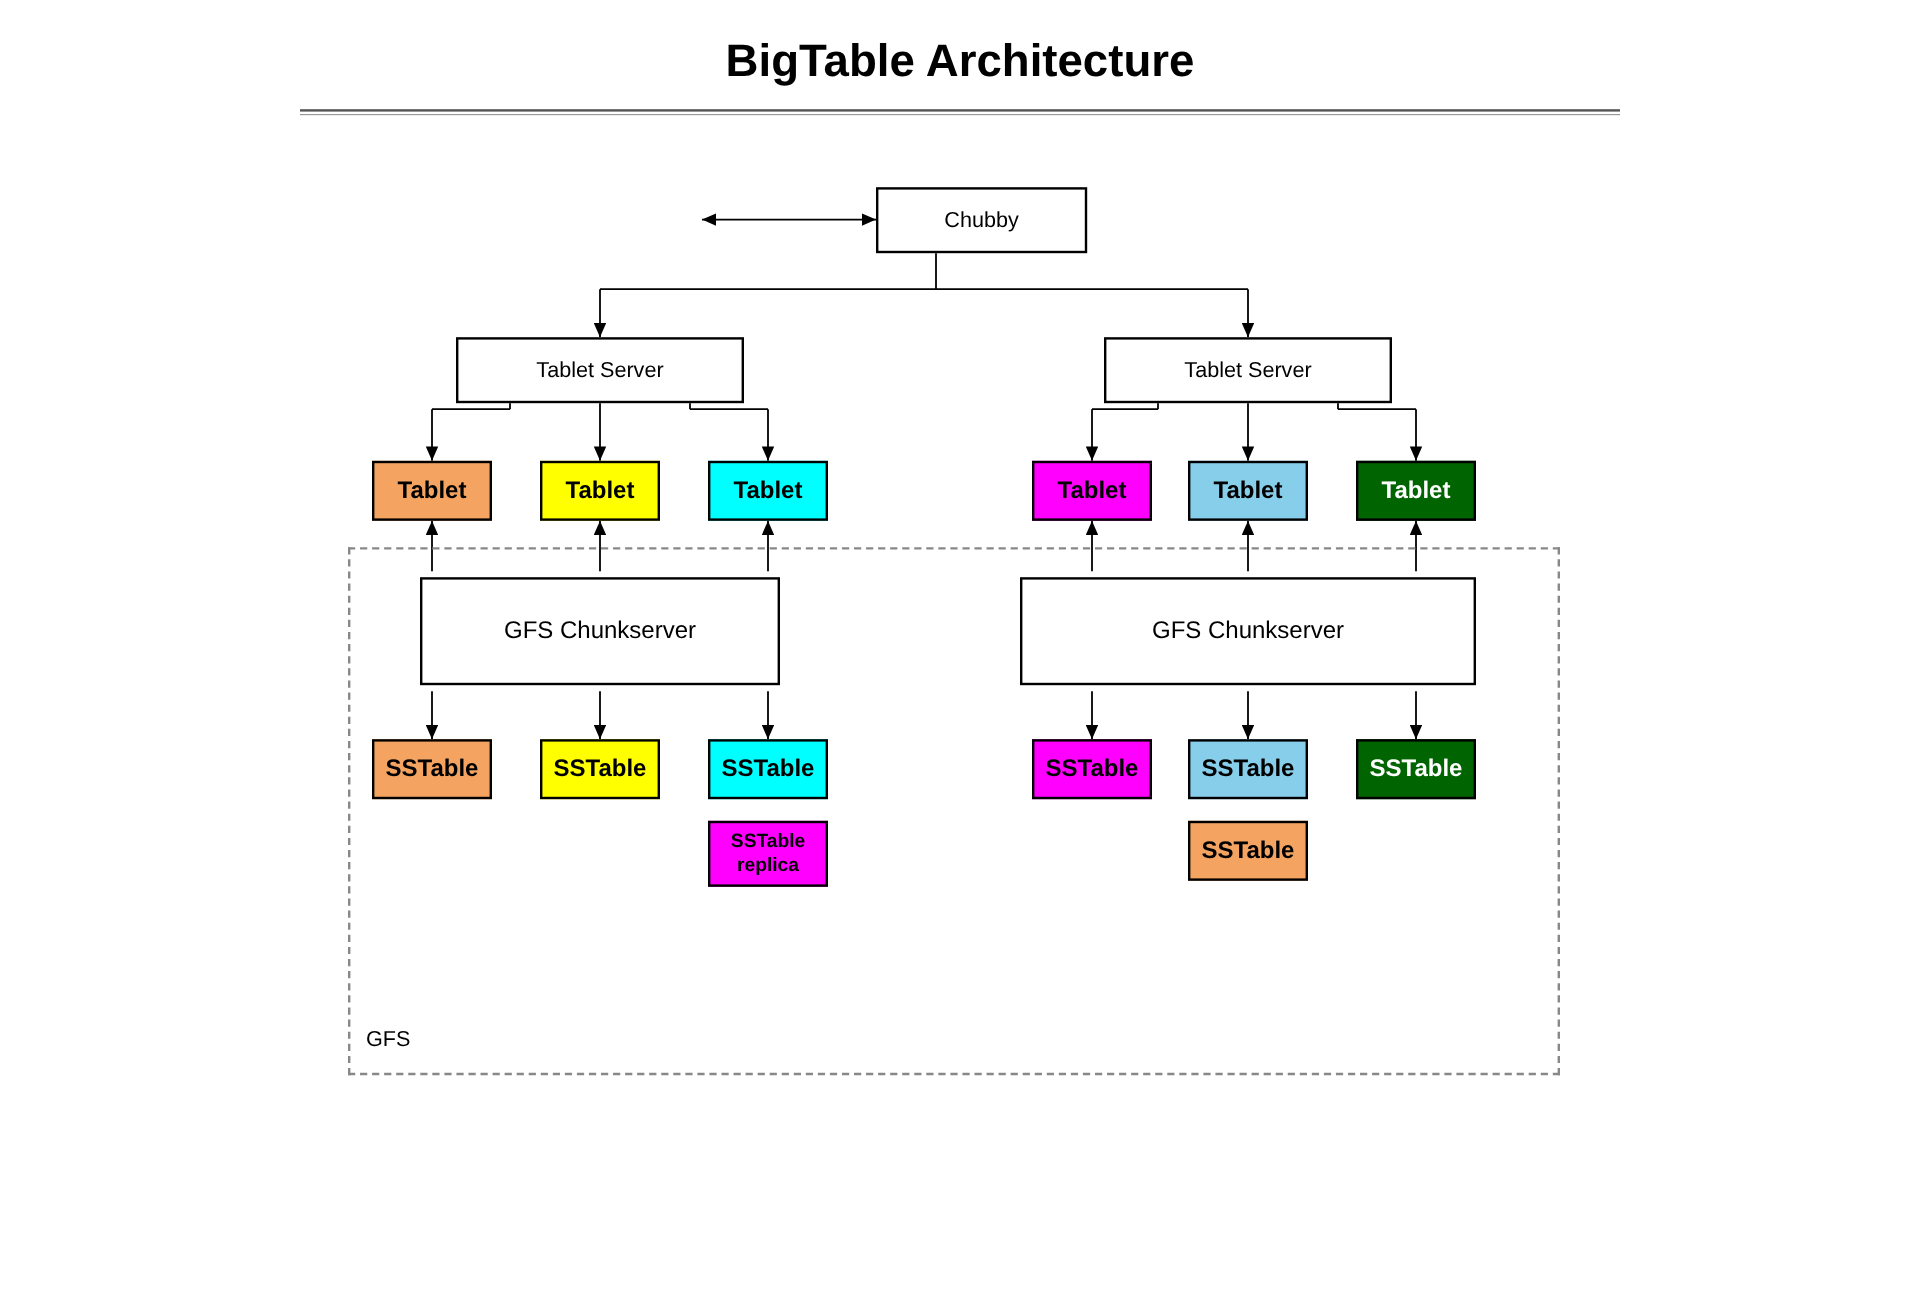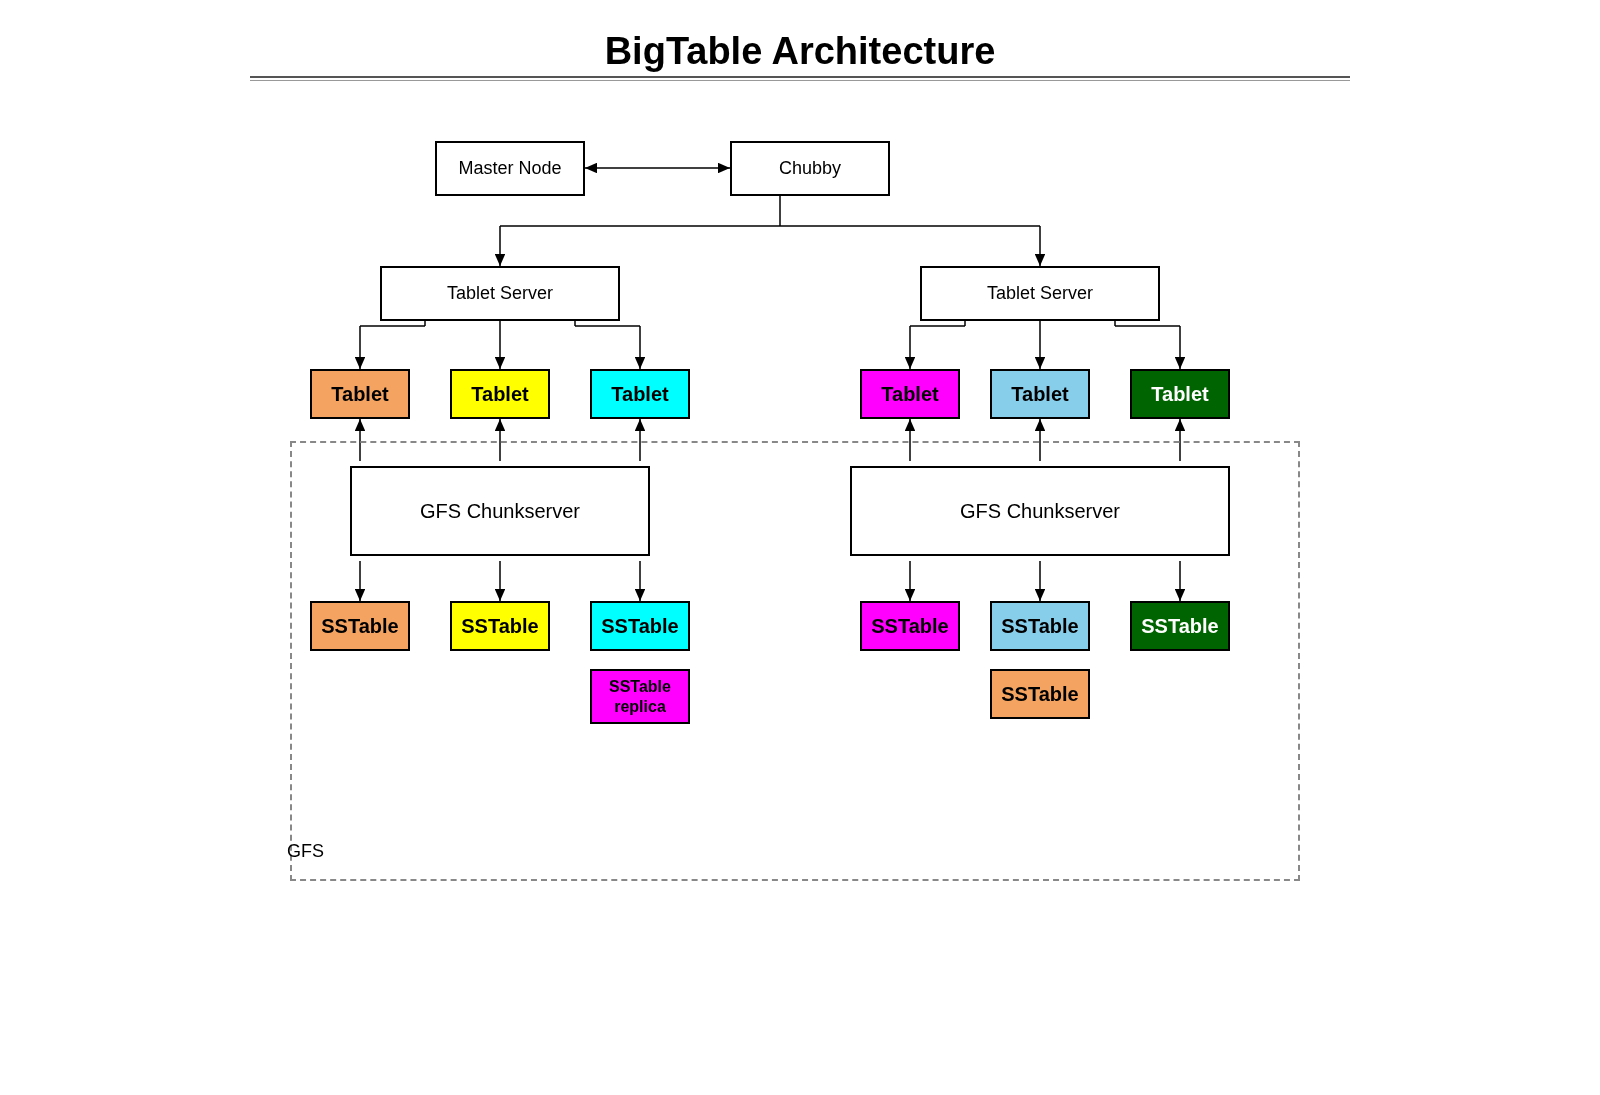--- a/index.html
+++ b/index.html
@@ -11,21 +11,21 @@
       overflow: hidden;
       display: flex;
       flex-direction: column;
       align-items: center;
     }
 
     .page-title {
       font-size: 38px;
       font-weight: bold;
       margin-top: 30px;
-      margin-bottom: 3px;
+      margin-bottom: 18px;
       color: #000;
       text-align: center;
     }
 
     .divider {
       width: 1100px;
       border: none;
       border-top: 2.5px solid #555;
       margin-bottom: 2px;
     }
@@ -149,25 +149,24 @@
     <line x1="660" y1="350" x2="660" y2="308" stroke="#000" stroke-width="1.5" marker-end="url(#arrowhead)"></line>
     <line x1="790" y1="350" x2="790" y2="308" stroke="#000" stroke-width="1.5" marker-end="url(#arrowhead)"></line>
     <line x1="930" y1="350" x2="930" y2="308" stroke="#000" stroke-width="1.5" marker-end="url(#arrowhead)"></line>
 
     <line x1="660" y1="450" x2="660" y2="490" stroke="#000" stroke-width="1.5" marker-end="url(#arrowhead)"></line>
     <line x1="790" y1="450" x2="790" y2="490" stroke="#000" stroke-width="1.5" marker-end="url(#arrowhead)"></line>
     <line x1="930" y1="450" x2="930" y2="490" stroke="#000" stroke-width="1.5" marker-end="url(#arrowhead)"></line>
   </svg>
 
   <div class="gfs-border" style="left:40px; top:330px; width:1010px; height:440px;"></div>
-  <div class="gfs-label" style="left:37px; top:730px;">GFS</div>
+  <div class="gfs-label" style="left:55px; top:730px;">GFS</div>
 
-  <div class="box" style="left:185px; top:30px; width:150px; height:55px;">Master Node</div>
 
-  <div class="box" style="left:480px; top:30px; width:160px; height:55px;">Chubby</div>
+  <div class="box" style="left:480px; top:30px; width:176px; height:55px;">Chubby</div>
 
   <div class="box" style="left:130px; top:155px; width:240px; height:55px;">Tablet Server</div>
 
   <div class="box" style="left:670px; top:155px; width:240px; height:55px;">Tablet Server</div>
 
   <div class="box colored" style="left:60px; top:258px; width:100px; height:50px; background:#F4A460; border-color:#000;">Tablet</div>
   <div class="box colored" style="left:200px; top:258px; width:100px; height:50px; background:#FFFF00; border-color:#000;">Tablet</div>
   <div class="box colored" style="left:340px; top:258px; width:100px; height:50px; background:#00FFFF; border-color:#000;">Tablet</div>
 
   <div class="box colored" style="left:610px; top:258px; width:100px; height:50px; background:#FF00FF; border-color:#000;">Tablet</div>

